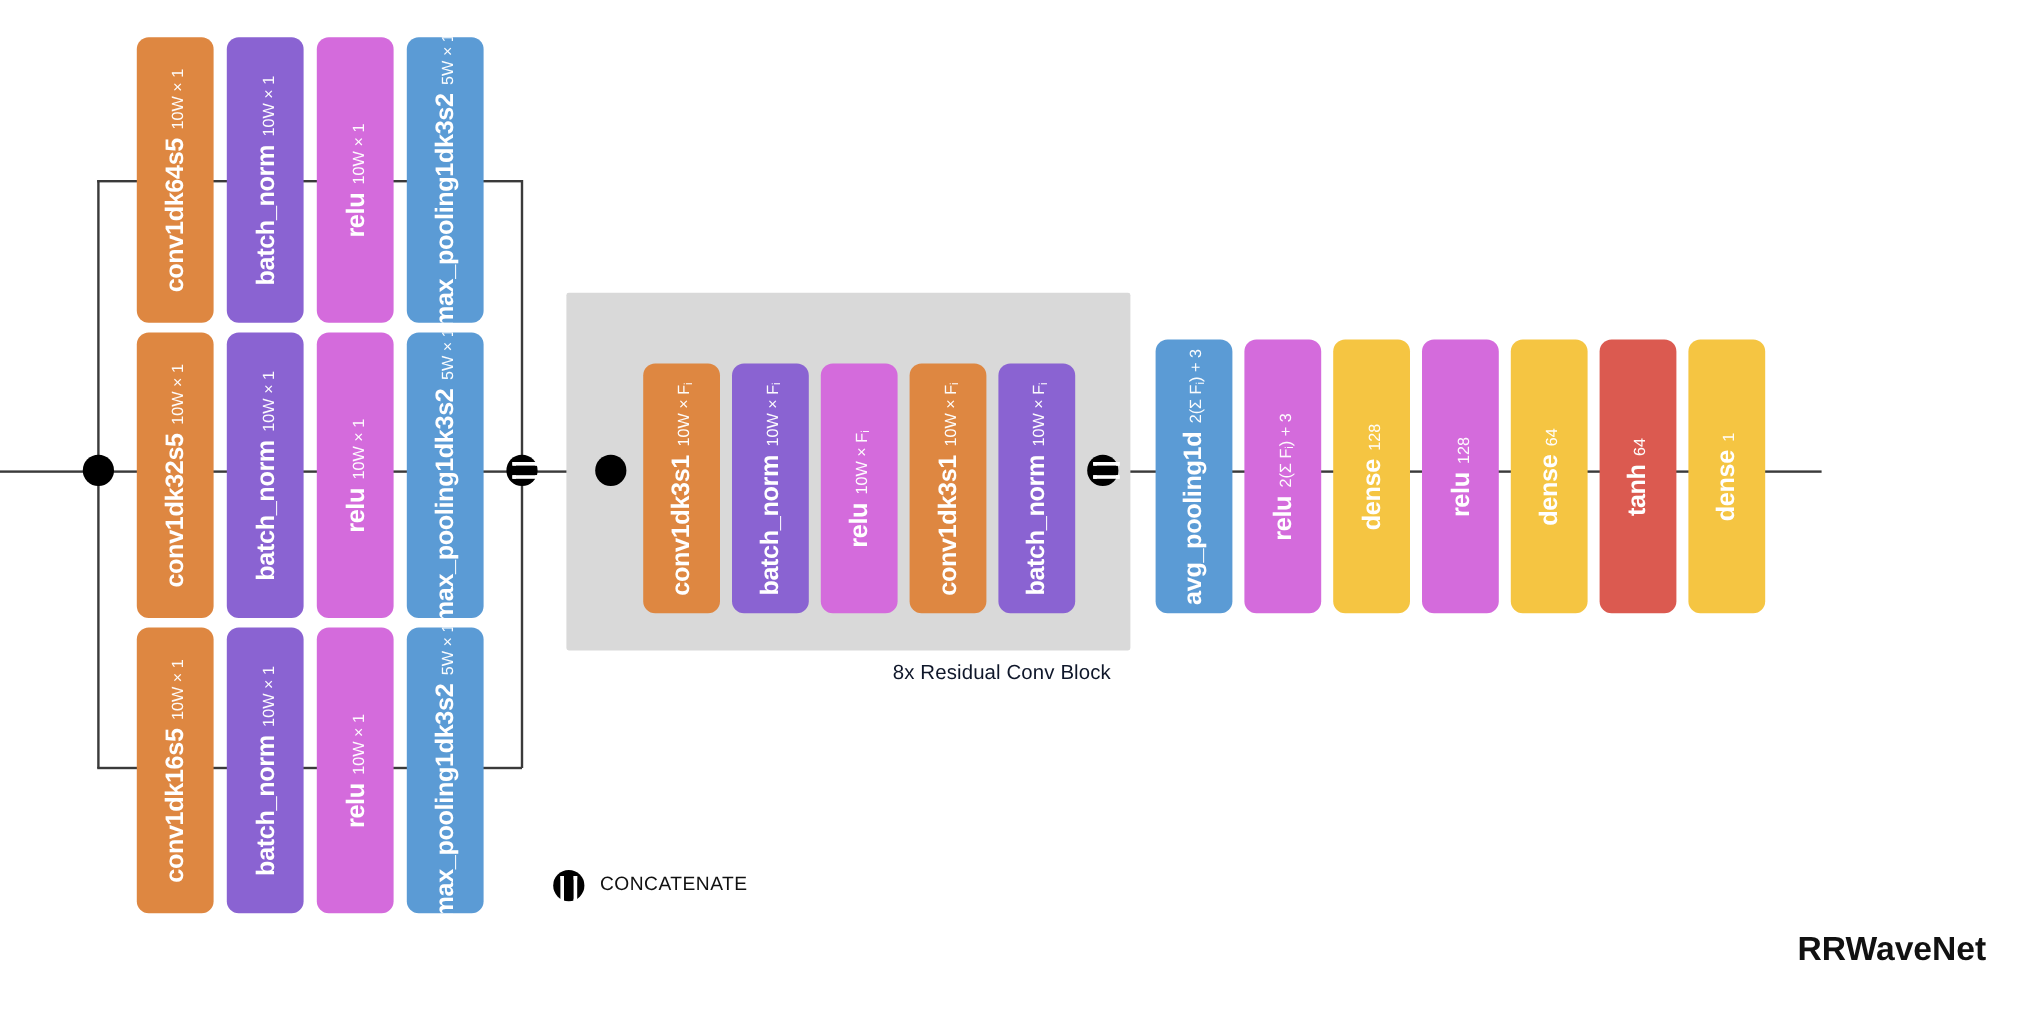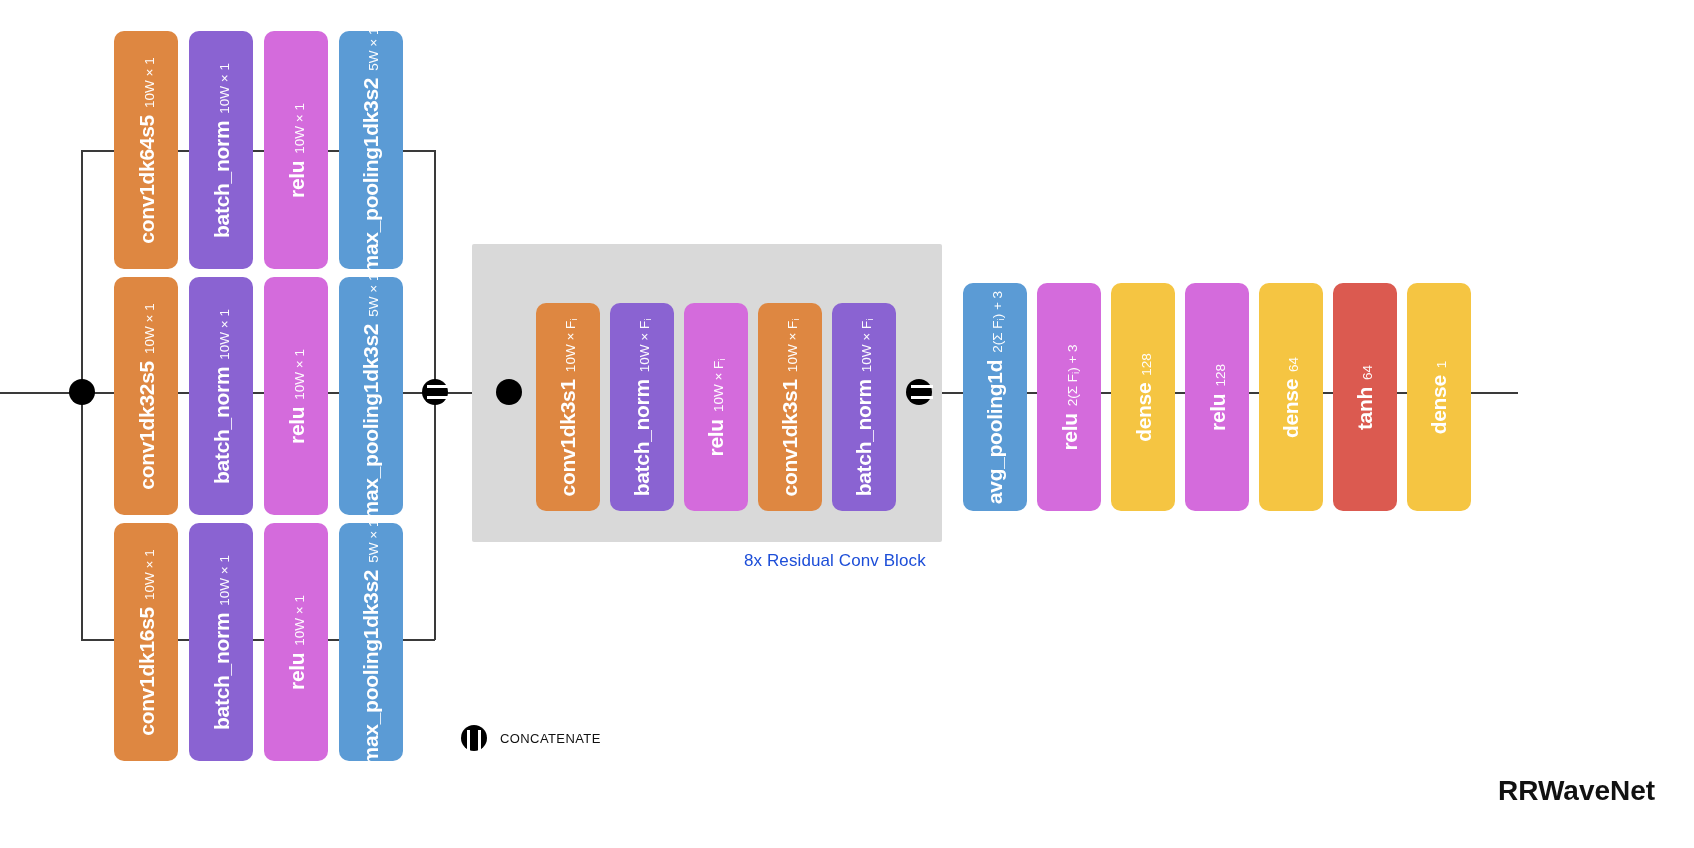--- a/index.html
+++ b/index.html
@@ -29,21 +29,21 @@
   .wire.v { width: 1.6px; }
 
   
   .group-box {
     position: absolute;
     background: #d9d9d9;
     border-radius: 2px;
   }
   .group-caption {
     position: absolute;
-    color: #1d4ed8;
+    color: #0f172a;
     font-size: 17px;
     letter-spacing: .1px;
     white-space: nowrap;
     text-align: center;
   }
 
   
   .block {
     position: absolute;
     border-radius: 10px;
@@ -128,21 +128,21 @@
     height: 16px;
     width: 3px;
     background: #ffffff;
     border-top: 3px solid #ffffff;
     border-bottom: 3px solid #ffffff;
     box-sizing: content-box;
   }
   .legend-icon::before { left: 6px; }
   .legend-icon::after  { right: 6px; }
   .legend-label {
-    font-size: 13px;
+    font-size: 16px;
     color: #111111;
     letter-spacing: .4px;
     white-space: nowrap;
   }
 
   
   .diagram-title {
     position: absolute;
     font-size: 28px;
     font-weight: bold;

